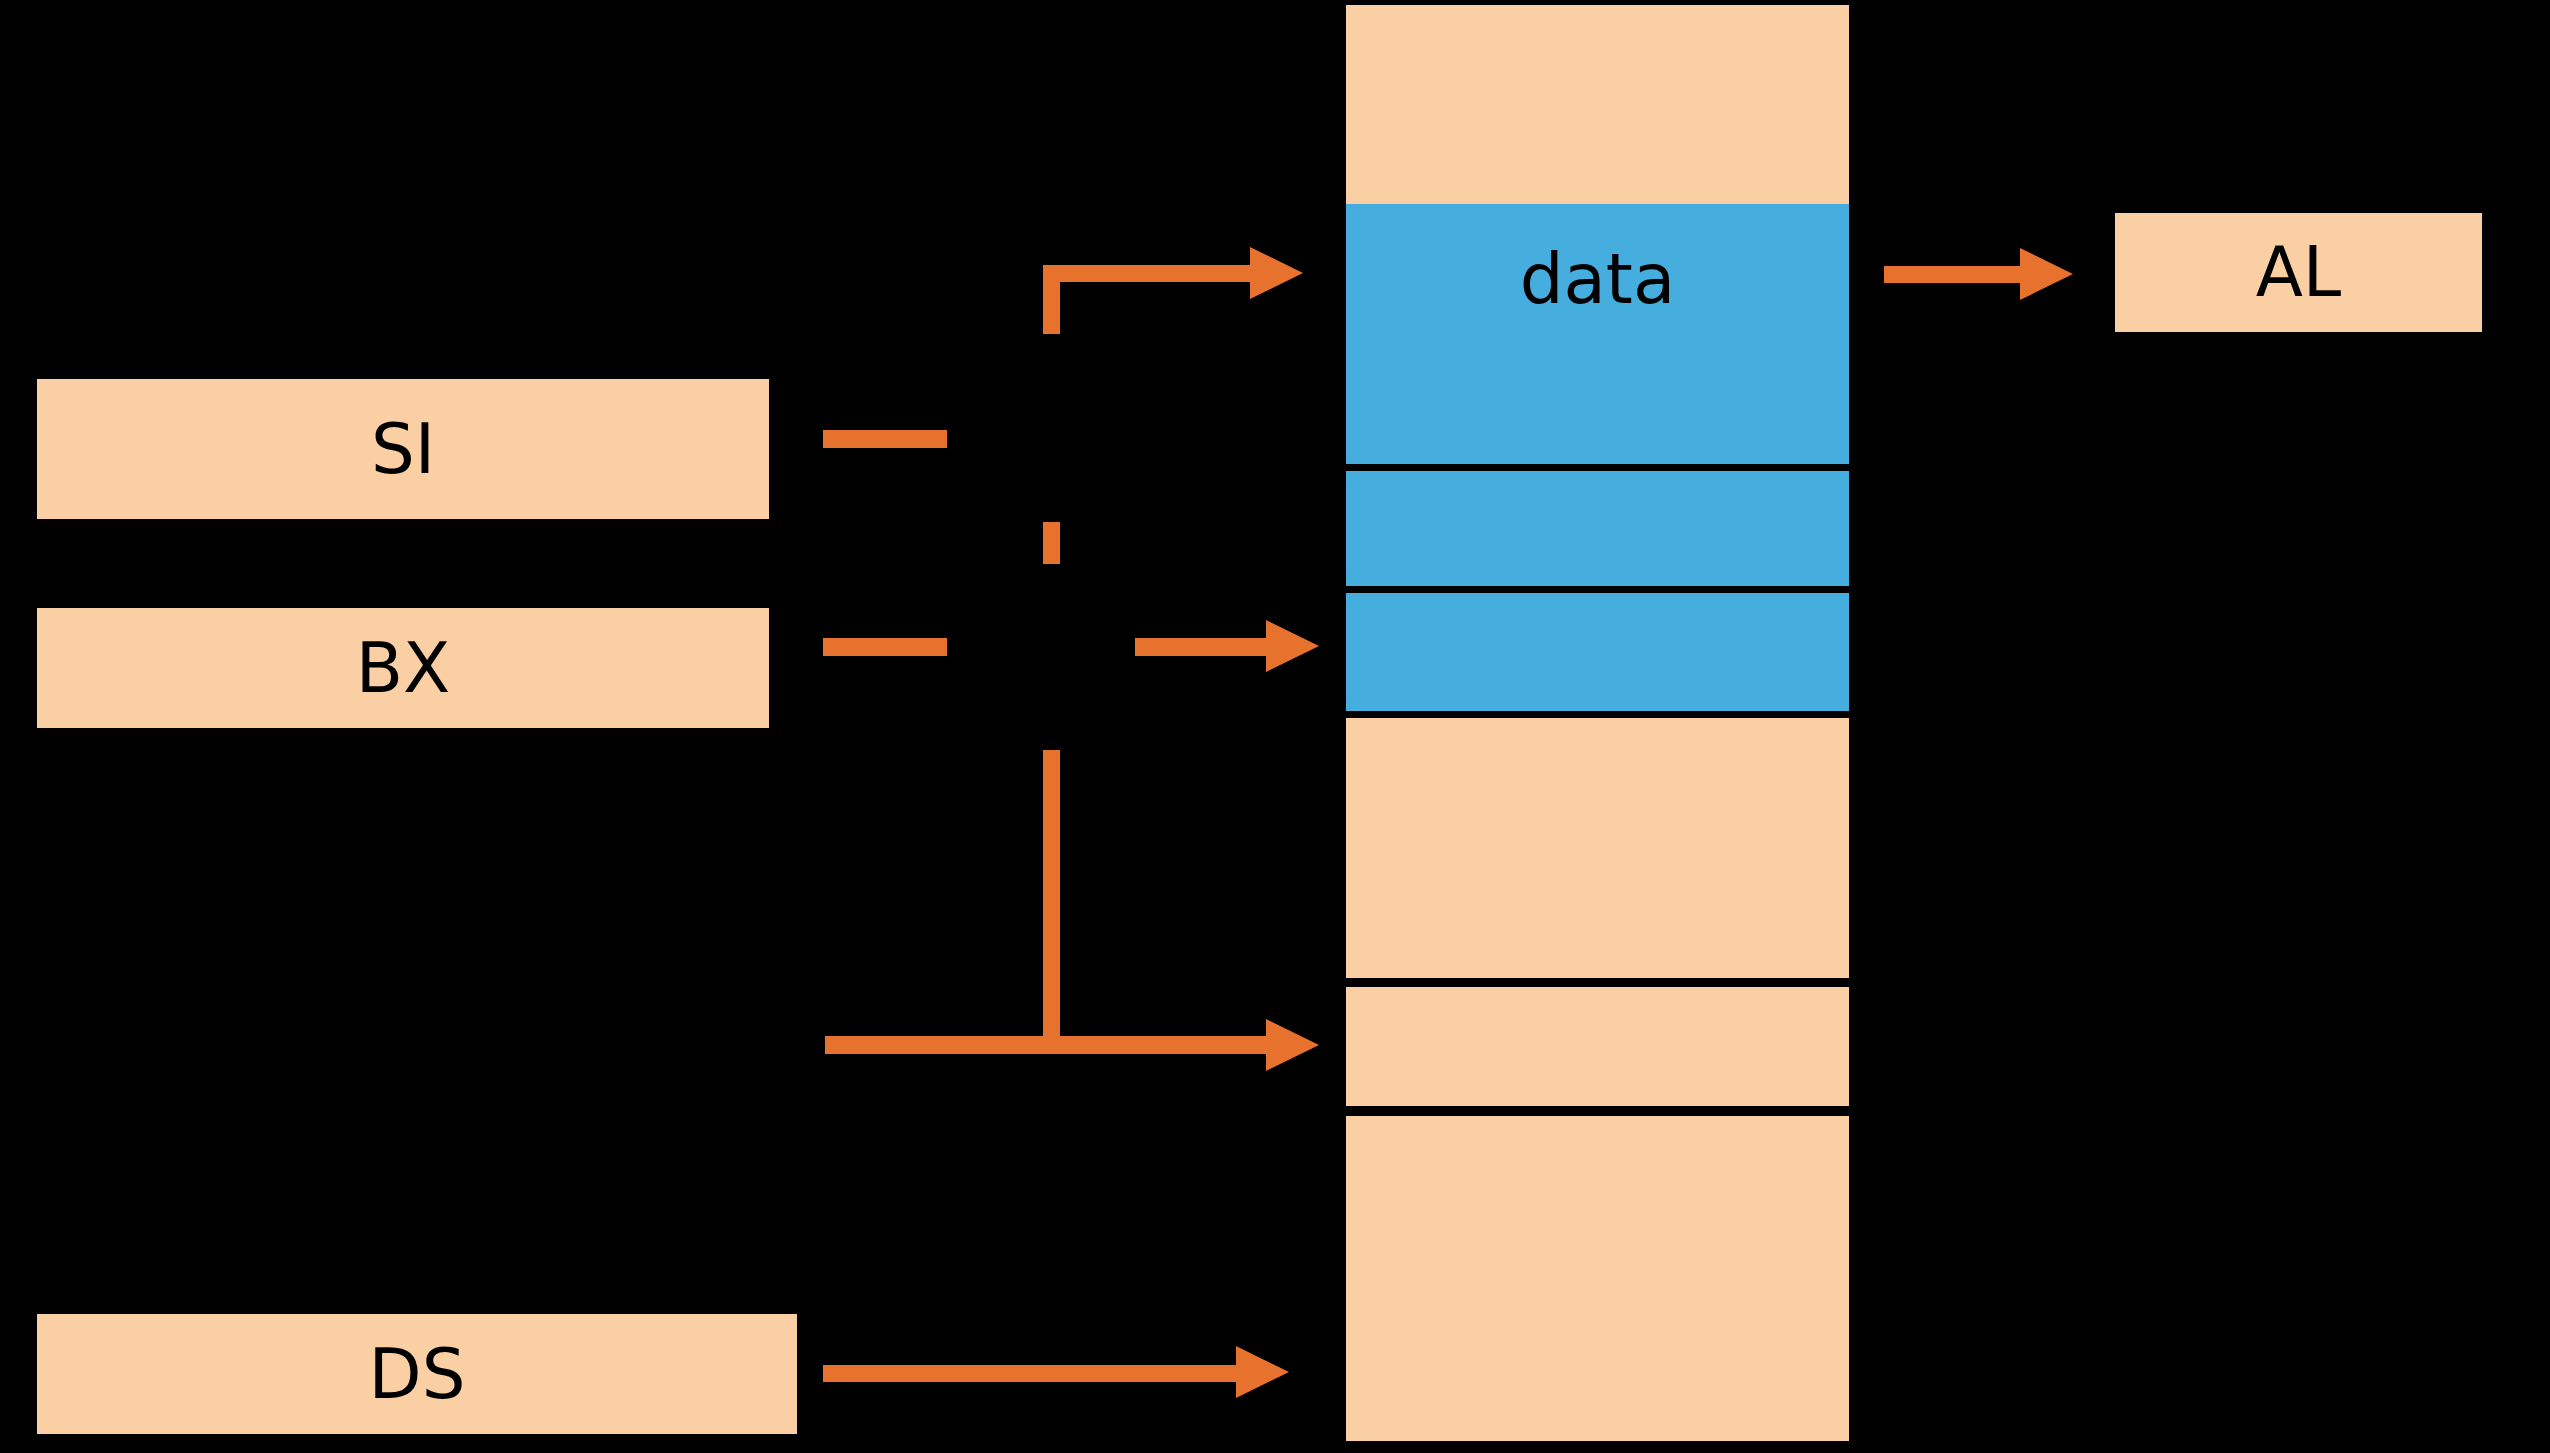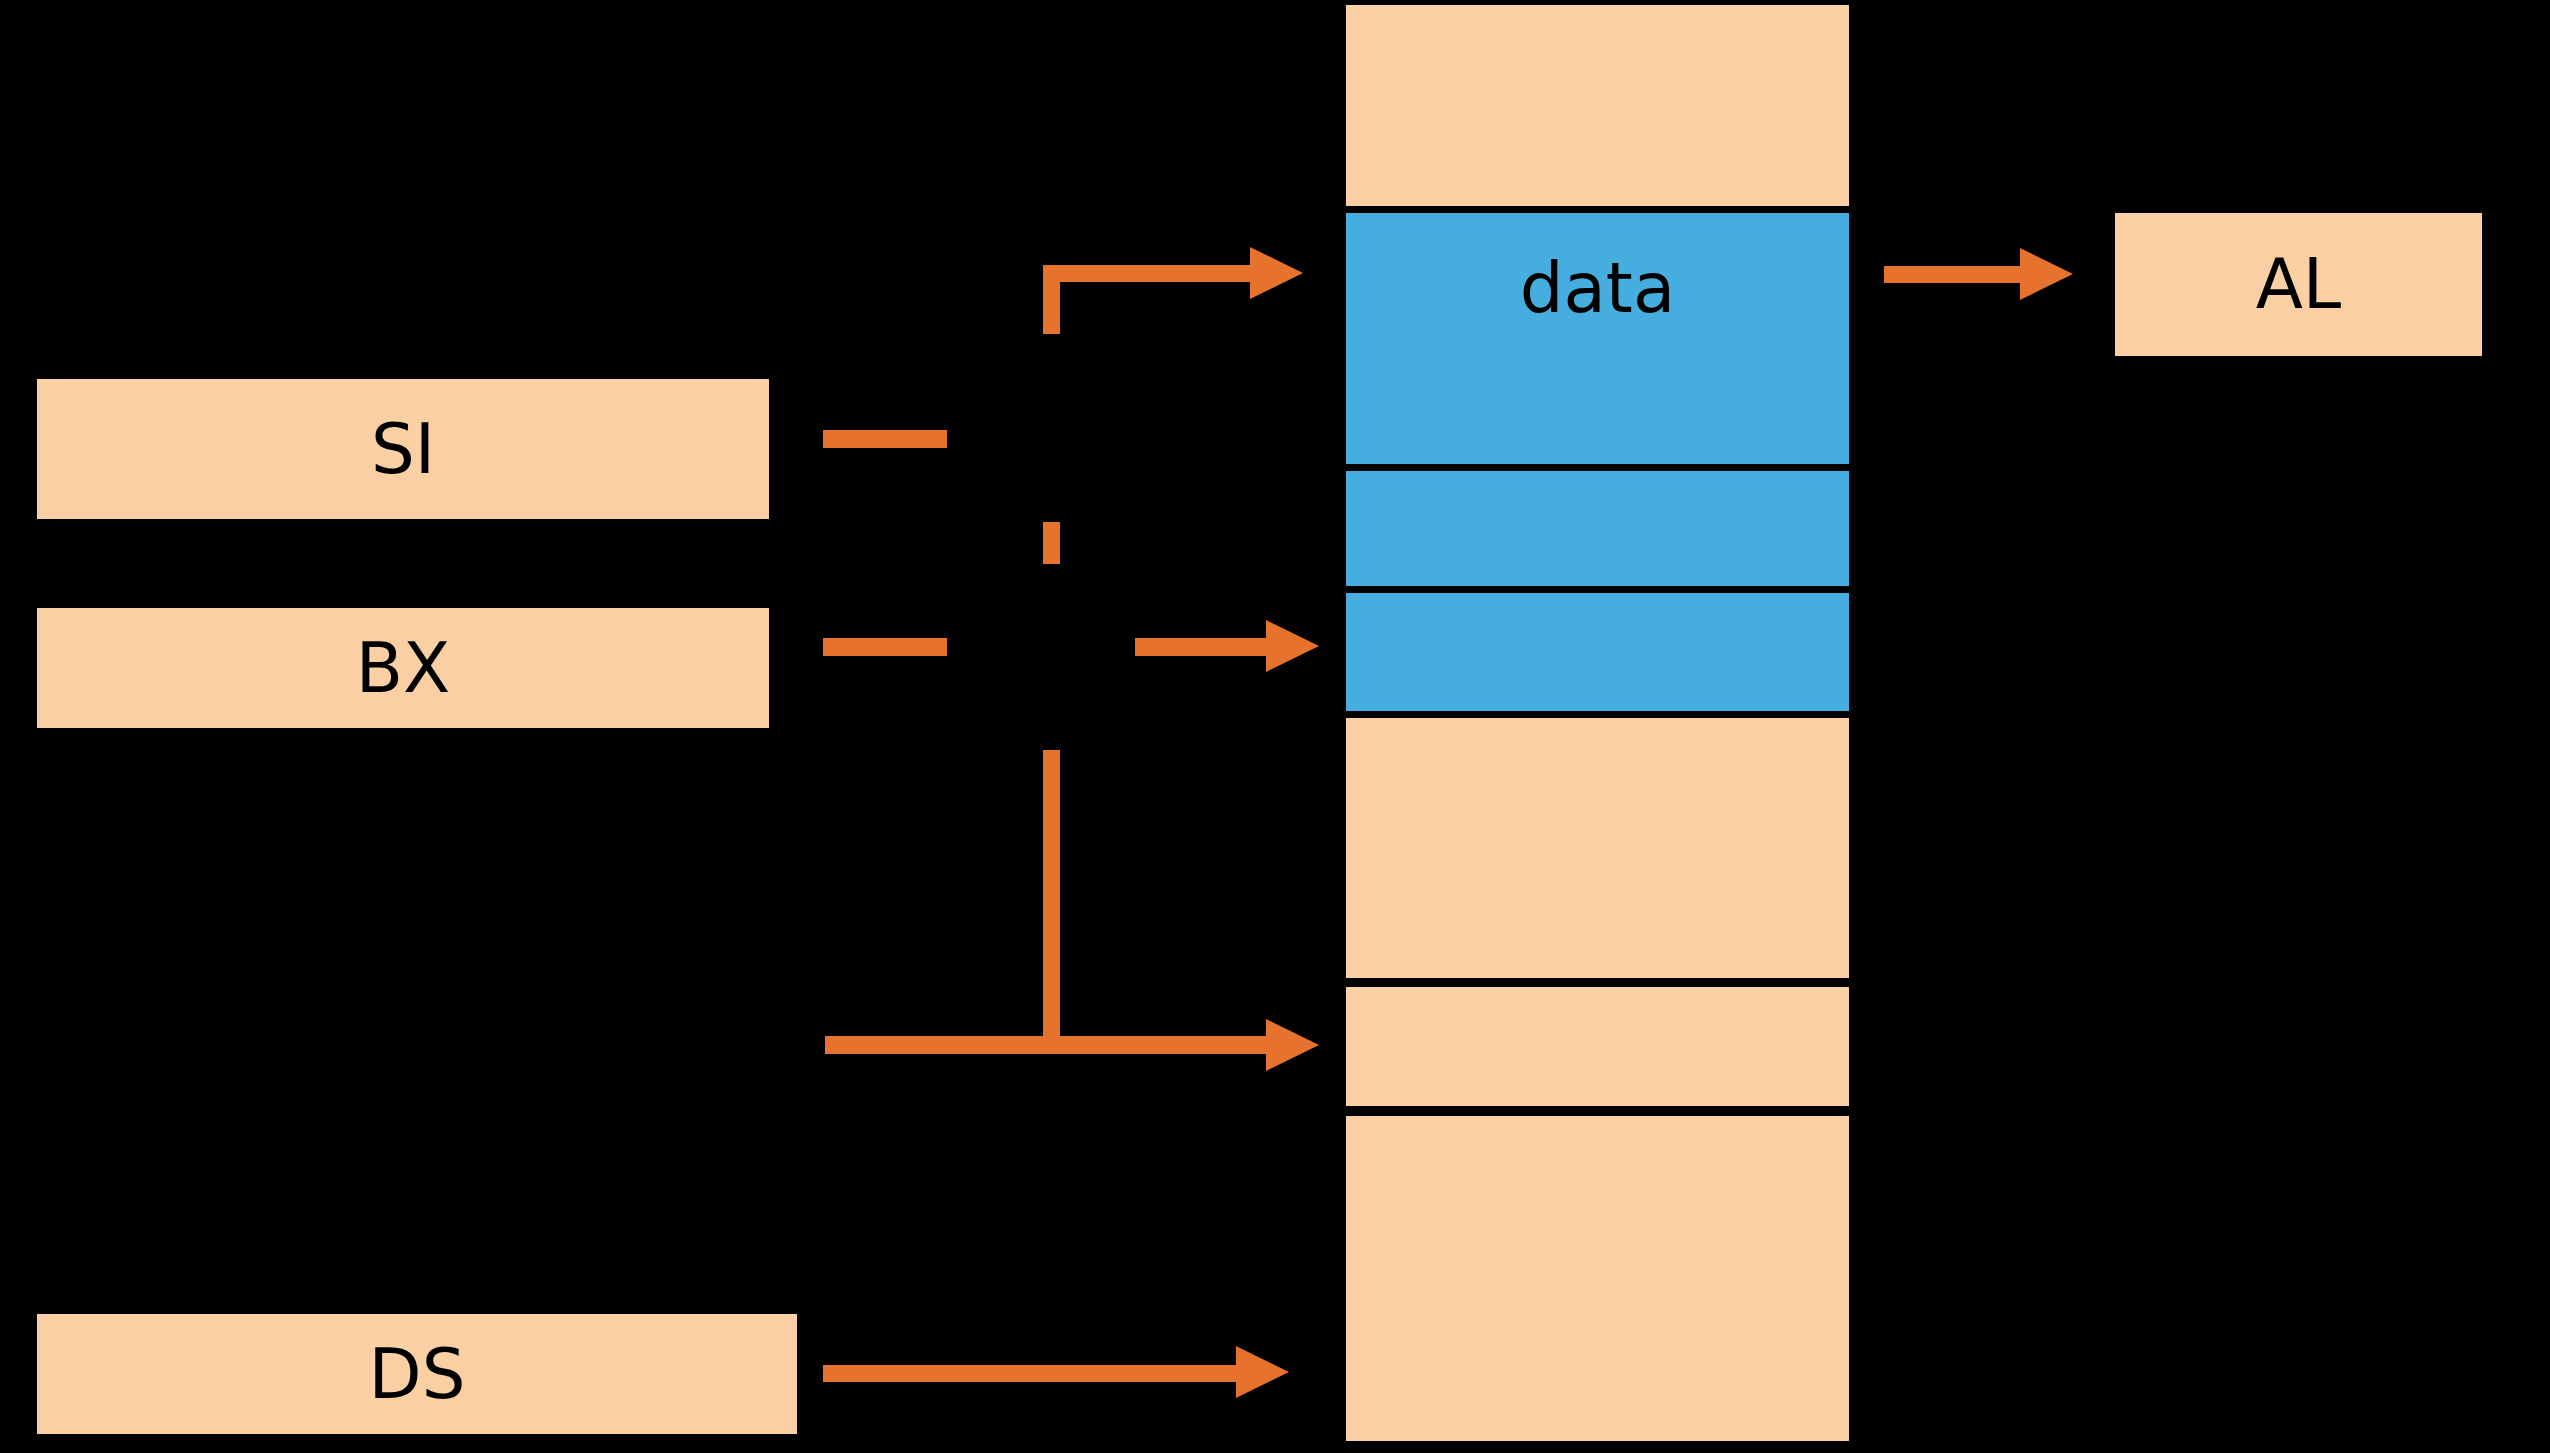--- a/index.html
+++ b/index.html
@@ -56,29 +56,29 @@
   </div>
 
   <div class="reg-box" style="left:37px; top:608px; width:732px; height:120px;align-items:center;">
     <span>BX</span>
   </div>
 
   <div class="reg-box" style="left:37px; top:1314px; width:760px; height:120px;">
     <span>DS</span>
   </div>
 
-  <div class="reg-box" style="left:2115px; top:213px; width:367px; height:143px;">
+  <div class="reg-box" style="left:2115px; top:213px; width:367px; height:119px;">
     <span>AL</span>
   </div>
 
   <div class="memory-column" style="left:1346px; top:0; width:503px; height:1441px;">
     <div class="mem-cell normal" style="top:4.8px;    height:201px;">
       <span></span>
     </div>
-    <div class="mem-cell highlighted" style="top:213px;  height:150px;">
+    <div class="mem-cell highlighted" style="top:204px;  height:150px;">
       <span>data</span>
     </div>
     <div class="mem-cell highlighted" style="top:344px;  height:120px;">
       <span></span>
     </div>
     <div class="mem-cell highlighted" style="top:471px;  height:115px;">
       <span></span>
     </div>
     <div class="mem-cell highlighted" style="top:593px;  height:118px;">
       <span></span>

